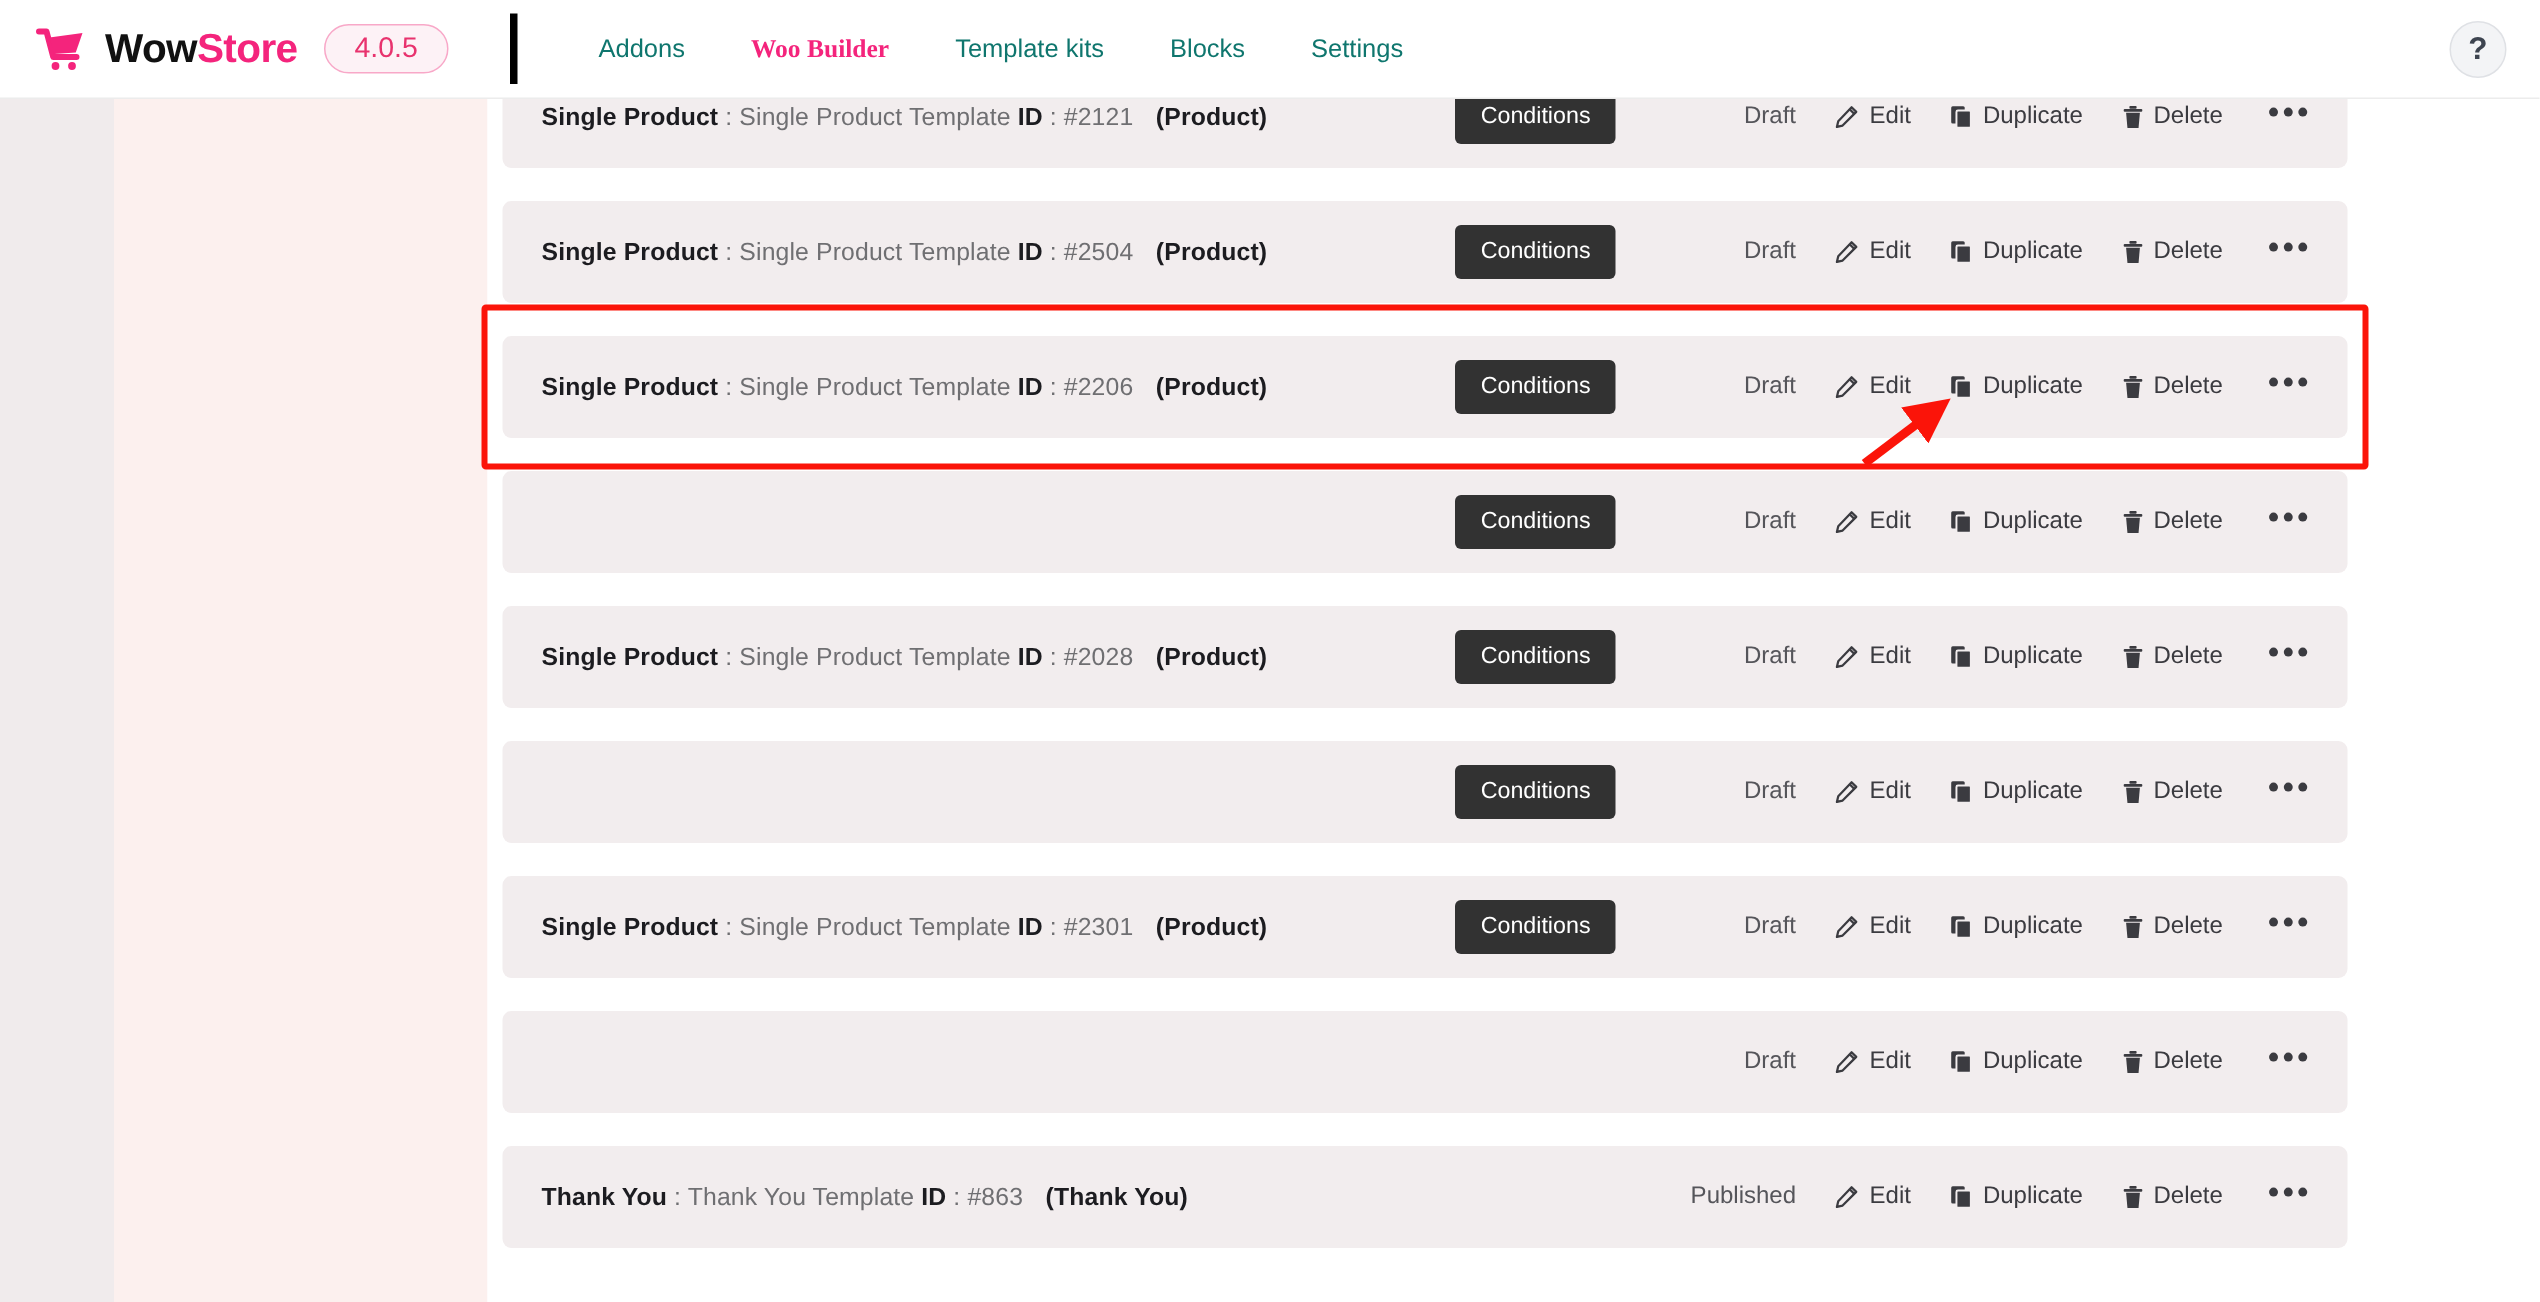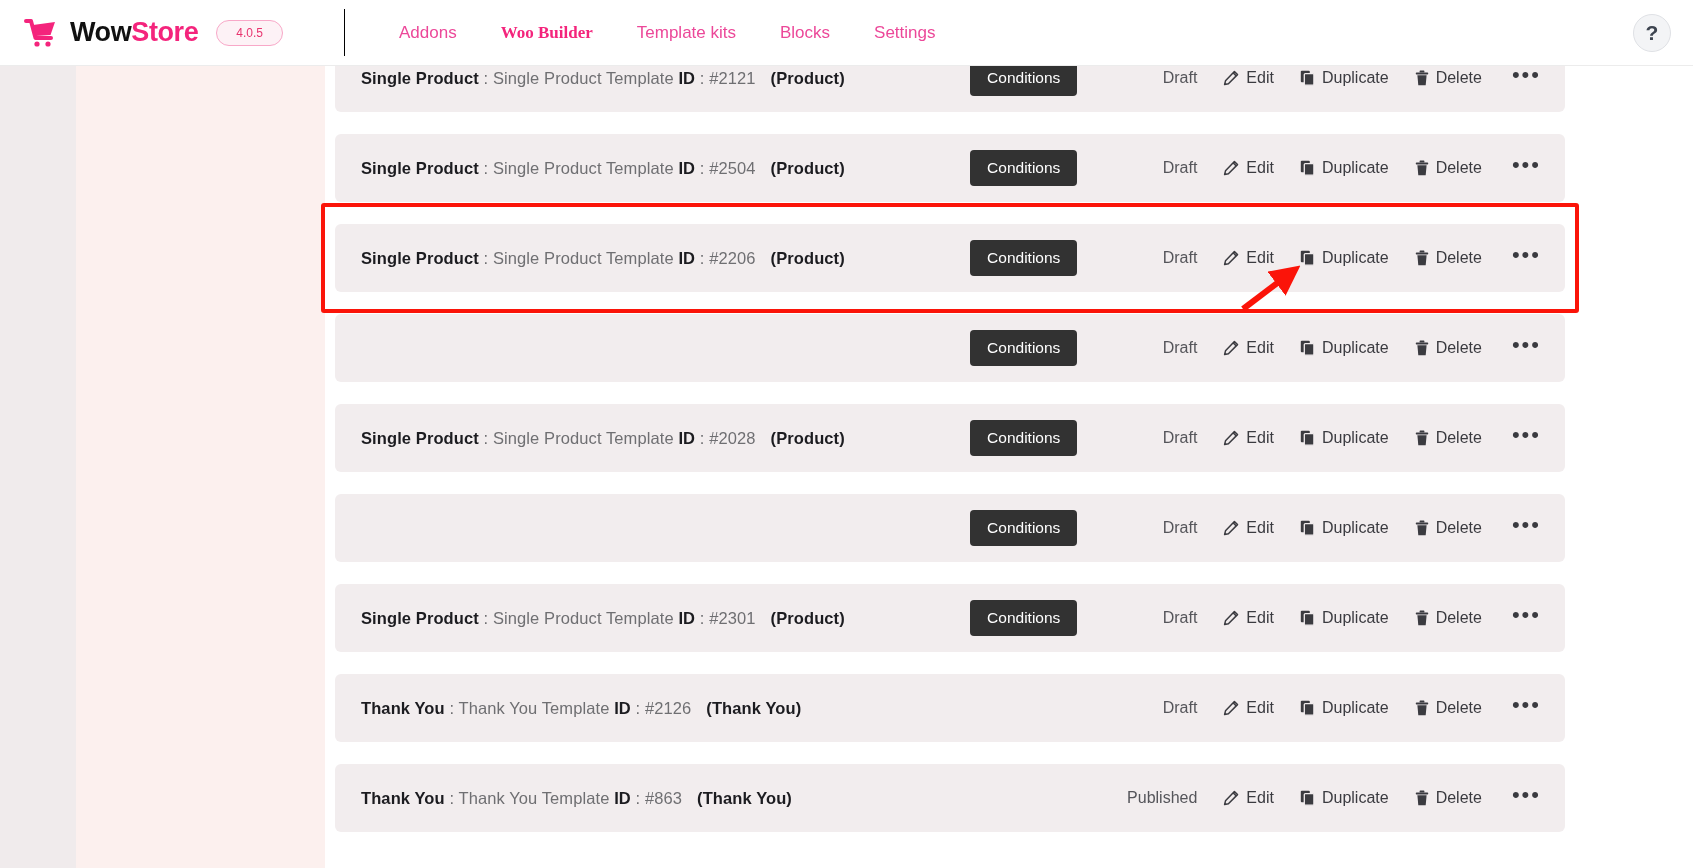--- a/index.html
+++ b/index.html
@@ -22,21 +22,21 @@
     display: flex;
     align-items: center;
     z-index: 20;
   }
   .brand {
     width: 345px;
     height: 47px;
     display: flex;
     align-items: center;
     padding-left: 24px;
-    border-right: 1px solid #000000;
+    border-right: 5px solid #000000;
     gap: 12px;
   }
   .logo-mark {
     width: 34px; height: 30px;
     position: relative;
     flex: 0 0 auto;
   }
   .logo-mark svg { display: block; }
   .brand-name {
     font-size: 27px;
@@ -45,35 +45,35 @@
     white-space: nowrap;
     color: #111111;
   }
   .brand-name .accent { color: #f4247c; }
   .version-badge {
     margin-left: 6px;
     border: 1.3px solid #f8a8c8;
     background: #fdf2f6;
     color: #e8336e;
     border-radius: 999px;
-    font-size: 12px;
+    font-size: 19px;
     padding: 6px 19px;
     line-height: 1;
     white-space: nowrap;
   }
 
   .mainnav {
     display: flex;
     align-items: center;
     gap: 0px;
     margin-left: 32px;
   }
   .navitem {
     font-size: 17px;
-    color: #ec4899;
+    color: #0f766e;
     padding: 8px 22px;
     white-space: nowrap;
     cursor: pointer;
   }
   .navitem.active { color: #f4247c; font-weight: bold; font-family: Liberation Serif, serif; }
 
   .help-btn {
     position: absolute;
     right: 22px;
     top: 14px;
@@ -479,21 +479,20 @@
                 <rect x="0.8" y="2.6" width="12.4" height="1.9" rx="0.7" fill="#3b3b40"></rect>
                 <path d="M2.4 5.2 L11.6 5.2 L10.7 15.3 L3.3 15.3 Z" fill="#3b3b40"></path>
               </svg>
             </span>
             <span>Delete</span>
           </div>
           <div class="dots">•••</div>
         </div>
       </div>
       <div class="row">
-        <div class="row-title"><b>Thank You</b><span class="sep"> : Thank You Template </span><b>ID</b><span class="sep"> : #2126</span><span class="ptype">(Thank You)</span></div>
         <div class="row-actions">
           <span class="spacer-cond"></span>
           <span class="status">Draft</span>
           <div class="act">
             <span>
               <svg width="16" height="16" viewBox="0 0 16 16">
                 <path d="M11.4 1.5 L14.5 4.6 L5.4 13.7 L1.6 14.6 L2.5 10.8 Z" fill="none" stroke="#3b3b40" stroke-width="1.5" stroke-linejoin="round"></path>
                 <path d="M10.1 2.8 L13.2 5.9" stroke="#3b3b40" stroke-width="1.5"></path>
               </svg>
             </span>

